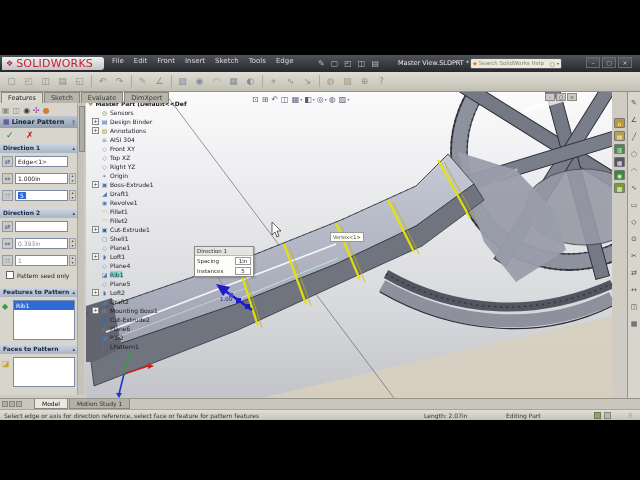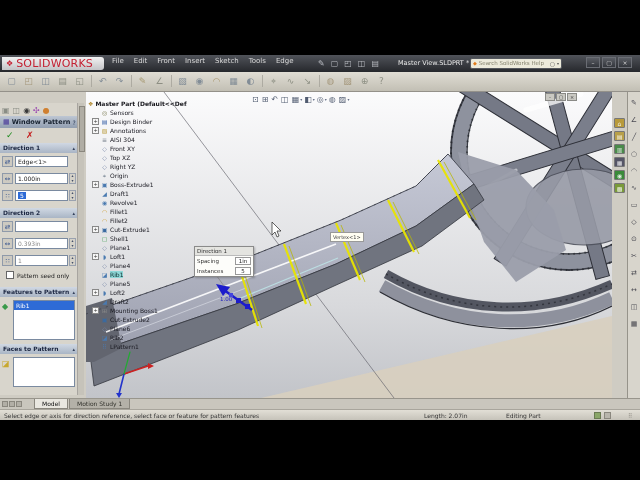--- a/index.html
+++ b/index.html
@@ -286,33 +286,40 @@
         <span class="tbi" style="color: rgb(125, 128, 116);">∿</span>
         <span class="tbi" style="color: rgb(125, 128, 116);">↘</span>
         <span class="tbi sep"></span>
         <span class="tbi" style="color: rgb(154, 138, 106);">◍</span>
         <span class="tbi" style="color: rgb(154, 138, 106);">▨</span>
         <span class="tbi" style="color: rgb(125, 128, 116);">⊕</span>
         <span class="tbi" style="color: rgb(125, 128, 116);">?</span>
       </div>
   </div>
 
+  <div id="cmdtabs">
+
+  <span class="ctab active">Features</span>
+      <span class="ctab">Sketch</span>
+      <span class="ctab">Evaluate</span>
+      <span class="ctab">DimXpert</span>
+    </div>
 
   <div id="pmpanel">
     <div id="pmicons">
 
     <span class="pmi" style="color: rgb(138, 141, 133);">▣</span>
         <span class="pmi" style="color: rgb(138, 141, 133);">◫</span>
         <span class="pmi" style="color: rgb(58, 58, 58);">◉</span>
         <span class="pmi" style="color: rgb(154, 74, 176);">✣</span>
         <span class="pmi" style="color: rgb(208, 128, 48);">●</span>
       </div>
     <div id="pmtitle">
       <span class="ticon">▦</span>
-      <span class="tlabel">Window Pattern</span>
+      <span class="tlabel">Linear Pattern</span>
       <span class="thelp">?</span>
     </div>
     <div id="okrow">
       <span class="ok">✓</span>
       <span class="cancel">✗</span>
     </div>
 
     <div class="ghead" style="top:40px;">
       <span>Direction 1</span>
       <span class="chev">▴</span>

